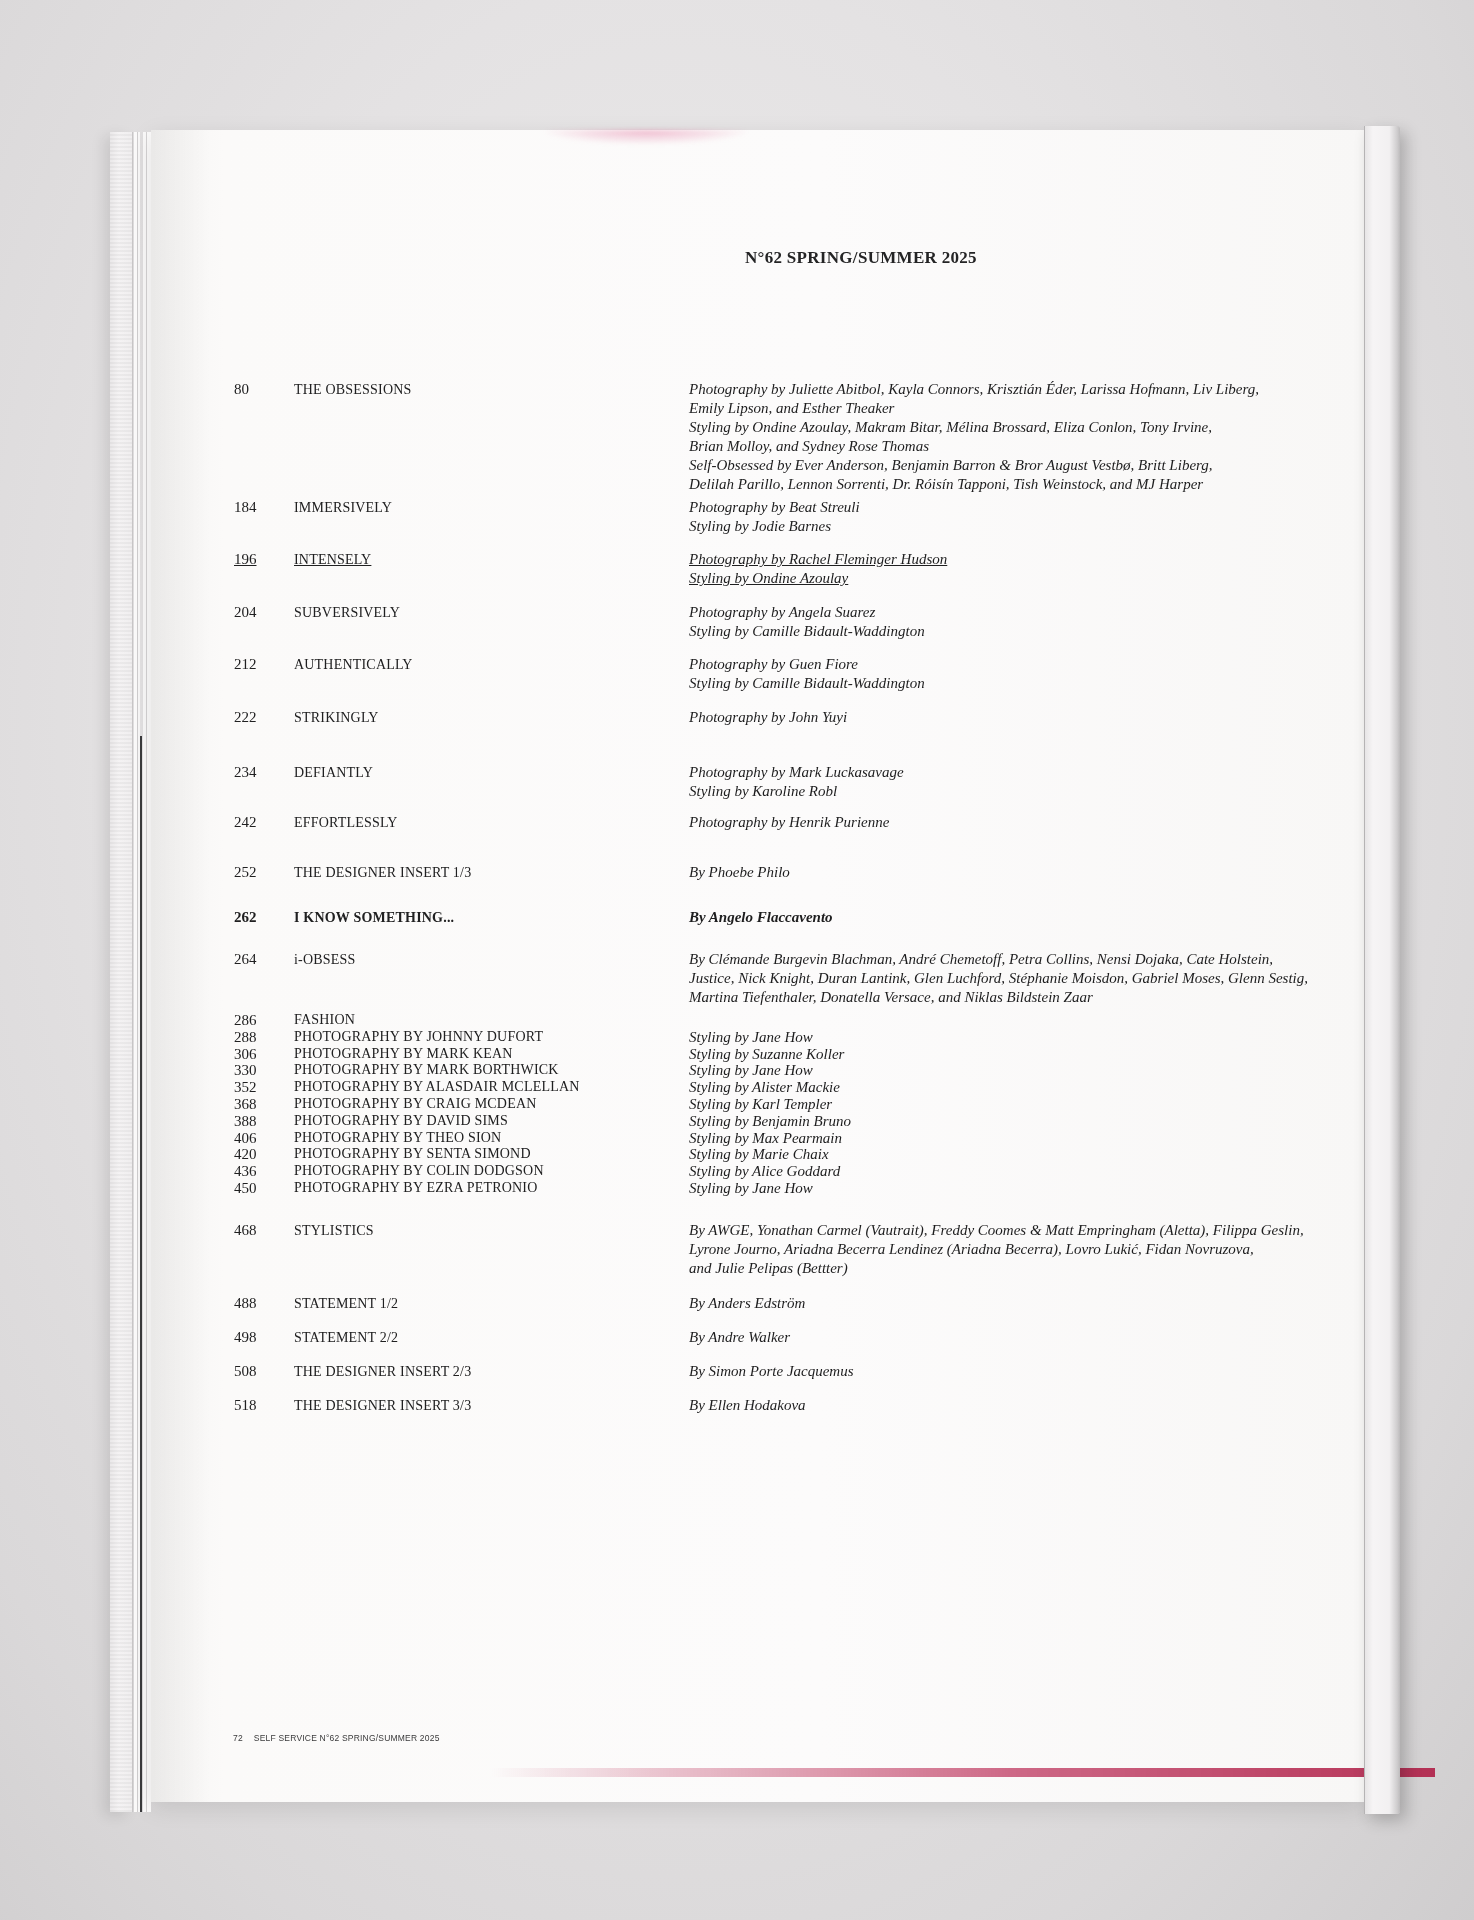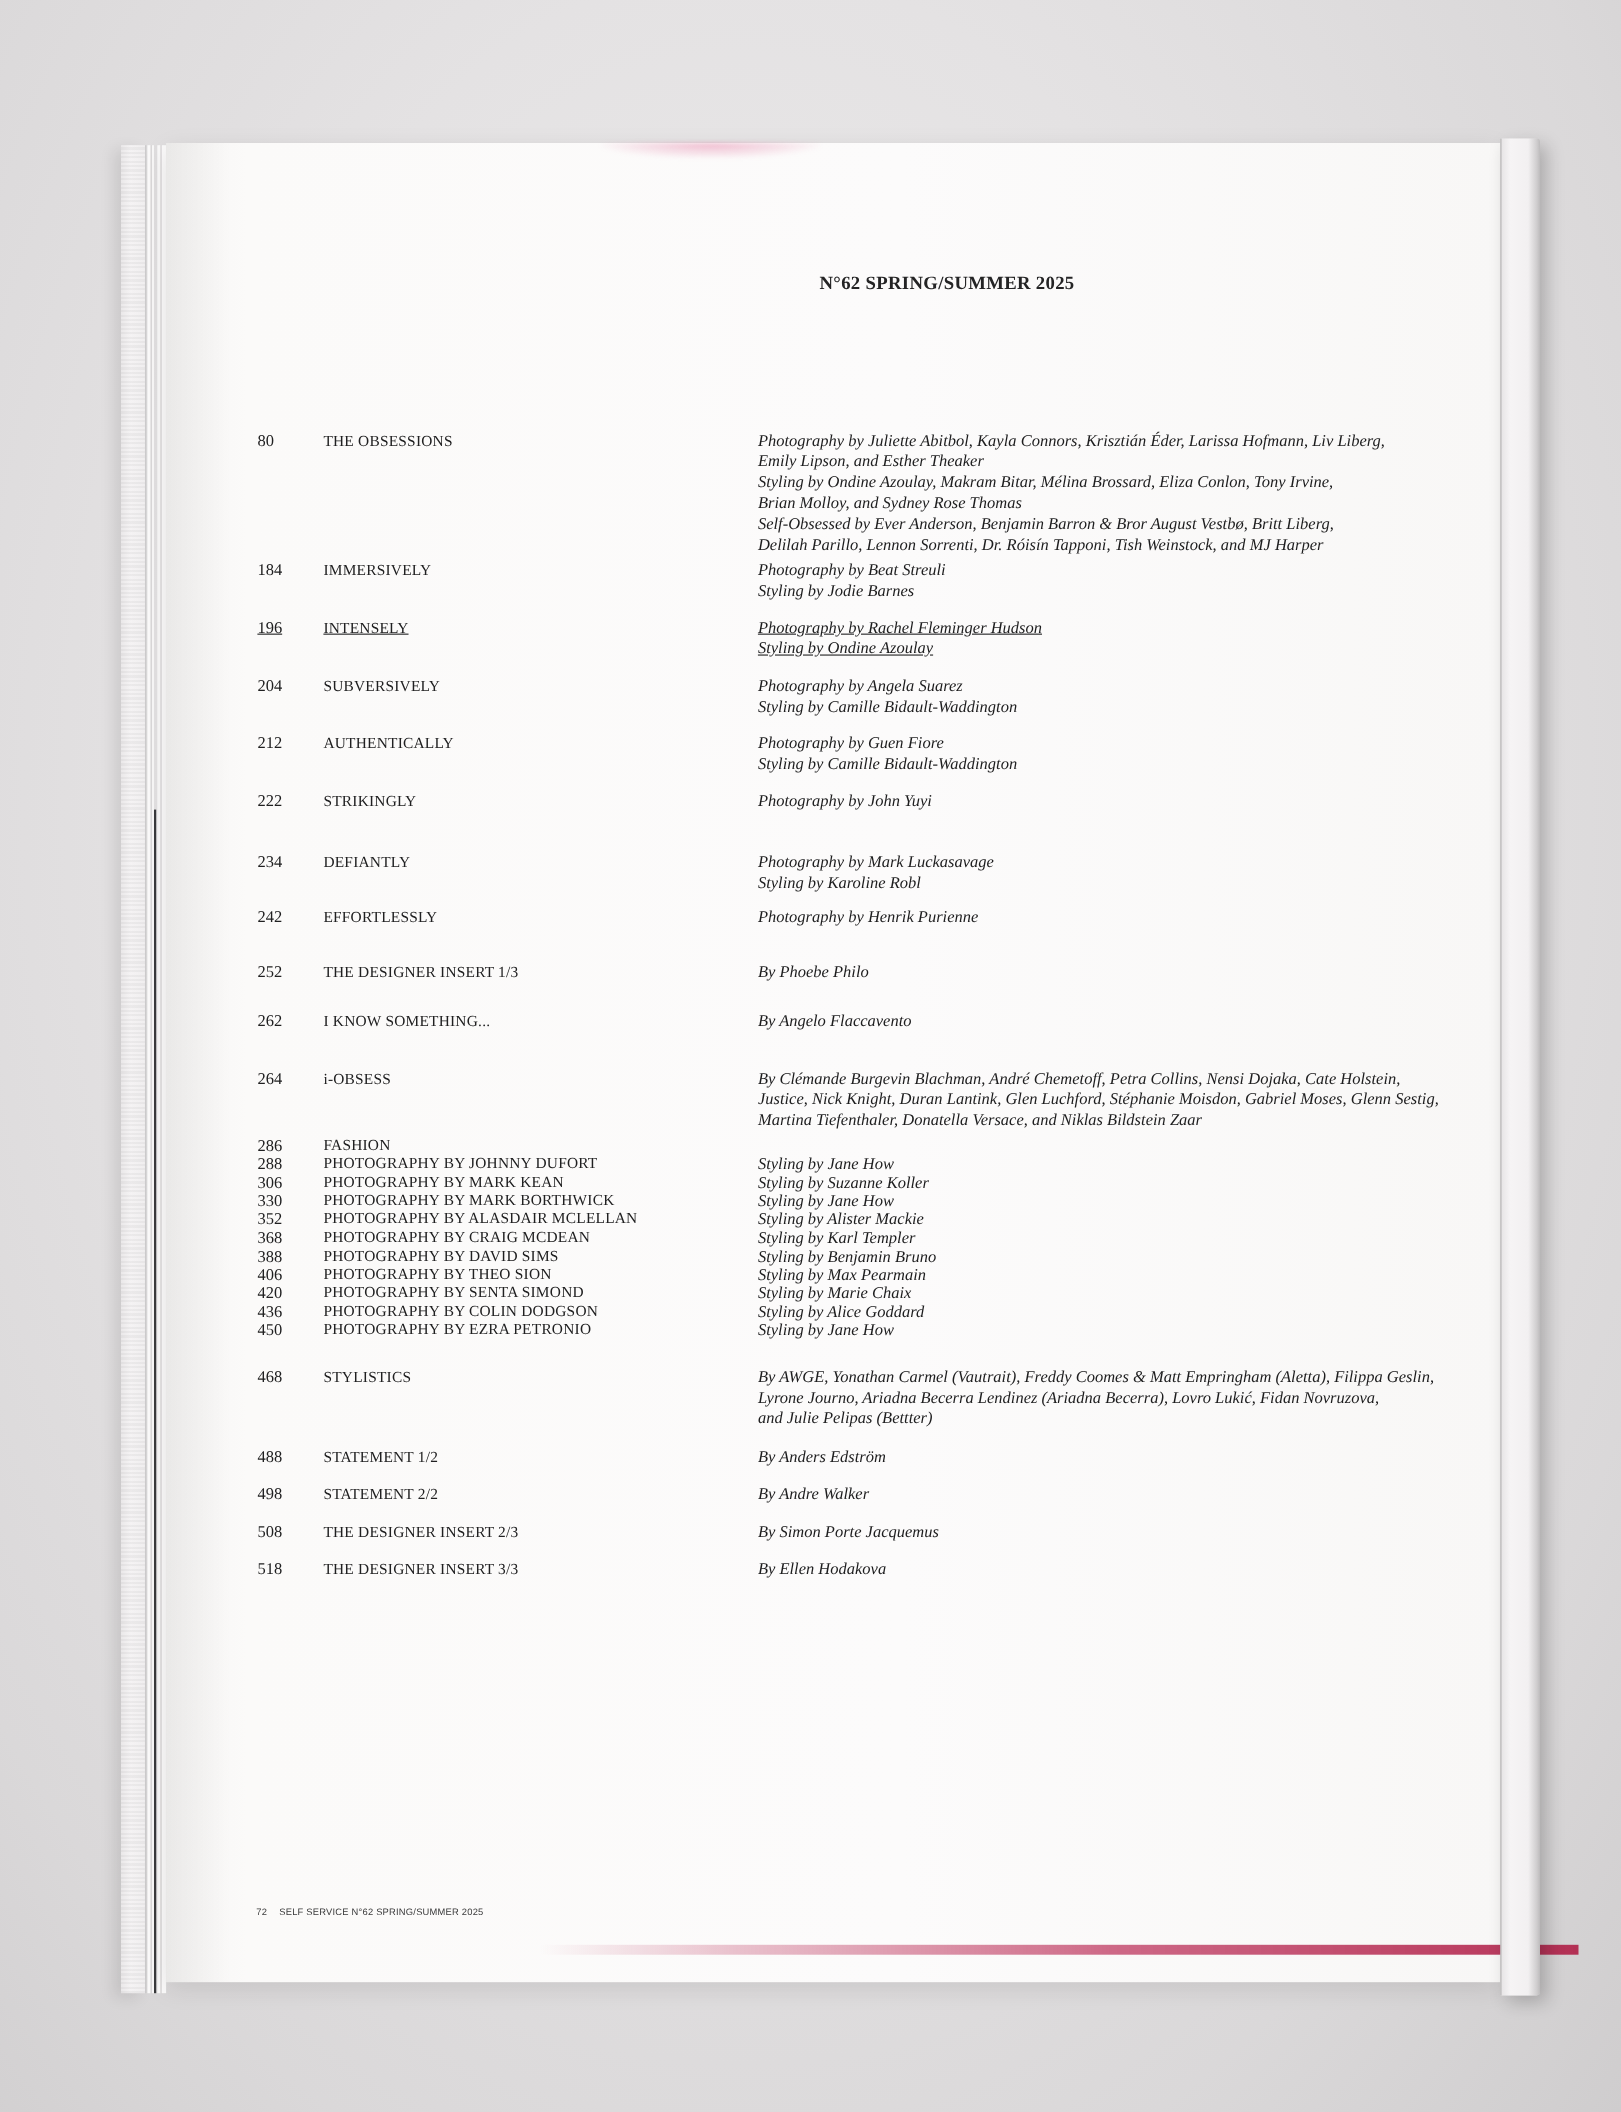--- a/index.html
+++ b/index.html
@@ -92,21 +92,21 @@
   <div class="stackline sl5"></div>
   <div class="stackline sl6"></div>
   <div class="stackline sl7"></div>
 
   <div class="page">
     <div class="pink-top"></div>
 
     <div class="header">N°62 SPRING/SUMMER 2025</div>
 
     <div class="toc">
-        <div class="row" style="margin-bottom: 4px; margin-top: 12px;">
+        <div class="row" style="margin-bottom: 4px;">
           <div class="num">80</div>
           <div class="title">THE OBSESSIONS</div>
           <div class="credits">
             <div class="credit-line">Photography by Juliette Abitbol, Kayla Connors, Krisztián Éder, Larissa Hofmann, Liv Liberg,</div>
             <div class="credit-line">Emily Lipson, and Esther Theaker</div>
             <div class="credit-line">Styling by Ondine Azoulay, Makram Bitar, Mélina Brossard, Eliza Conlon, Tony Irvine,</div>
             <div class="credit-line">Brian Molloy, and Sydney Rose Thomas</div>
             <div class="credit-line">Self-Obsessed by Ever Anderson, Benjamin Barron &amp; Bror August Vestbø, Britt Liberg,</div>
             <div class="credit-line">Delilah Parillo, Lennon Sorrenti, Dr. Róisín Tapponi, Tish Weinstock, and MJ Harper</div>
           </div>
@@ -165,21 +165,21 @@
             <div class="credit-line">Photography by Henrik Purienne</div>
           </div>
         </div>
         <div class="row" style="margin-bottom: 26px;">
           <div class="num">252</div>
           <div class="title">THE DESIGNER INSERT 1/3</div>
           <div class="credits">
             <div class="credit-line">By Phoebe Philo</div>
           </div>
         </div>
-        <div class="row" style="margin-bottom: 33px;">
+        <div class="row" style="margin-bottom: 23px; font-weight: bold;">
           <div class="num">262</div>
           <div class="title">I KNOW SOMETHING...</div>
           <div class="credits">
             <div class="credit-line">By Angelo Flaccavento</div>
           </div>
         </div>
         <div class="row" style="margin-bottom: 5px;">
           <div class="num">264</div>
           <div class="title">i-OBSESS</div>
           <div class="credits">

